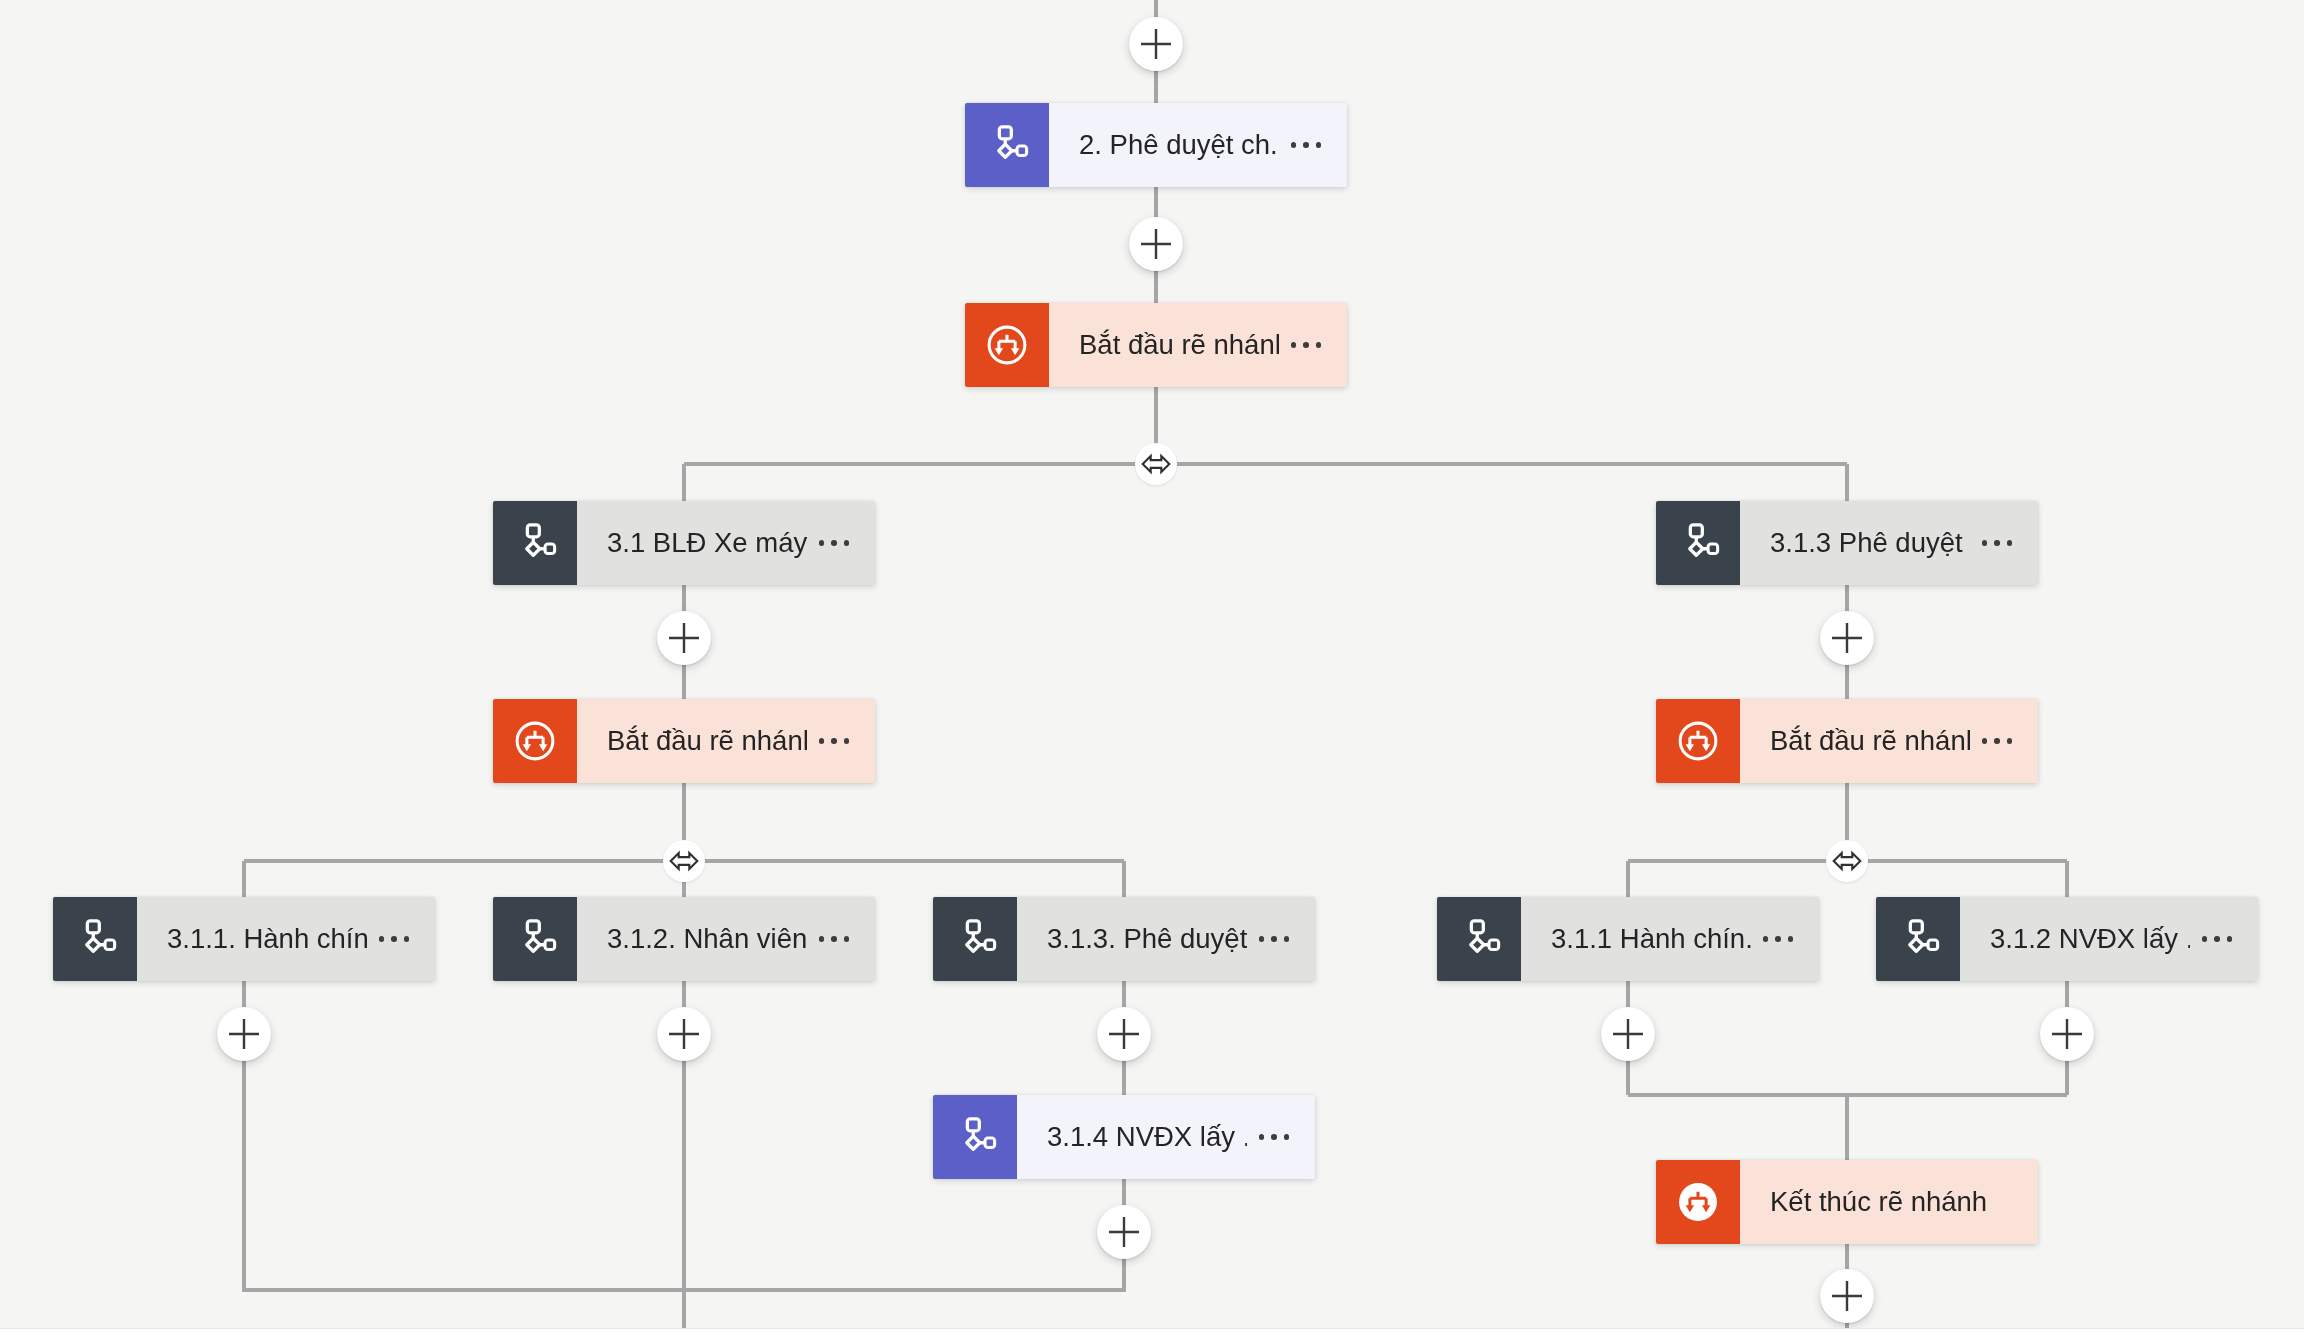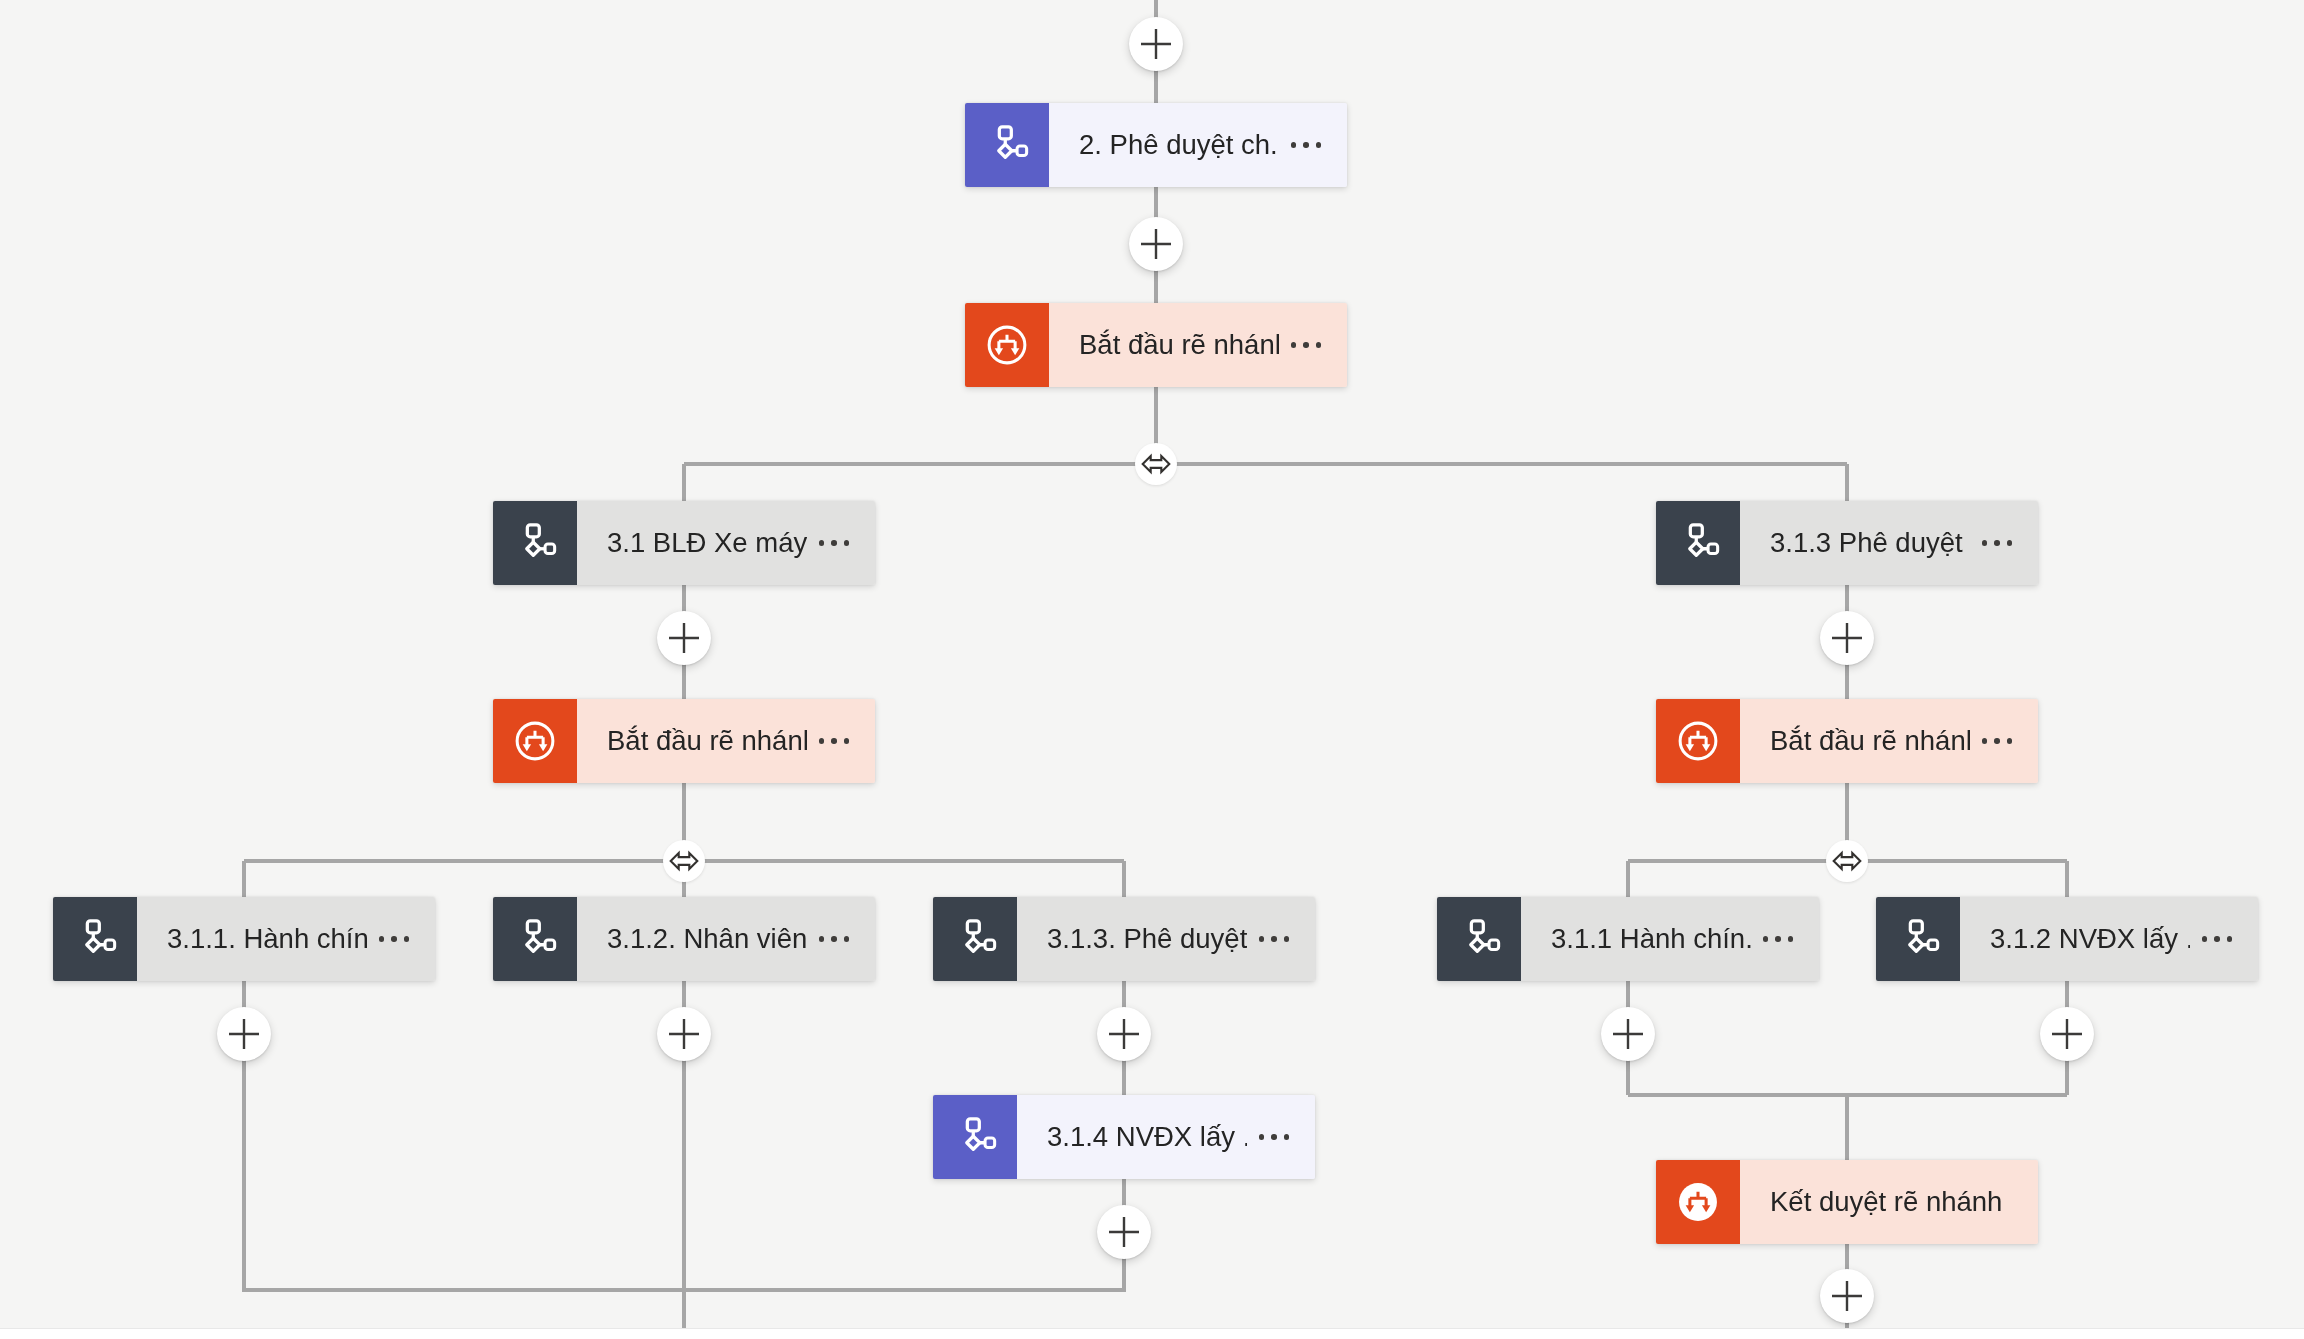--- a/index.html
+++ b/index.html
@@ -292,21 +292,21 @@
     <div class="node" style="left: 1656px; top: 1160px; width: 382px; height: 84px;">
       <div class="node-icon" style="width: 84px; height: 84px; background: rgb(227, 72, 28); color: rgb(227, 72, 28);">
         <svg width="52" height="52" viewBox="0 0 48 48" fill="none">
           <circle cx="24" cy="24" r="17.5" fill="#fff"></circle>
           <path d="M24 14.5v6.5 M16.5 20.5h15 M16.5 20.5v7.5 M31.5 20.5v7.5" stroke="currentColor" stroke-width="2.8"></path>
           <path d="M12.6 27h7.8L16.5 33.4Z" fill="currentColor"></path>
           <path d="M27.6 27h7.8L31.5 33.4Z" fill="currentColor"></path>
         </svg>
       </div>
       <div class="node-body" style="background: rgb(251, 226, 217);">
-        <span class="node-label">Kết duyệt rẽ nhánh</span>
+        <span class="node-label">Kết thúc rẽ nhánh</span>
       </div>
     </div>
     <button class="plus-btn" style="left: 1129px; top: 17px;">
       <span style="display:flex">
         <svg width="36" height="36" viewBox="0 0 36 36" fill="none">
           <path d="M18 3v30 M3 18h30" stroke="#3b3a39" stroke-width="2.4"></path>
         </svg>
       </span>
     </button>
     <button class="plus-btn" style="left: 1129px; top: 217px;">

